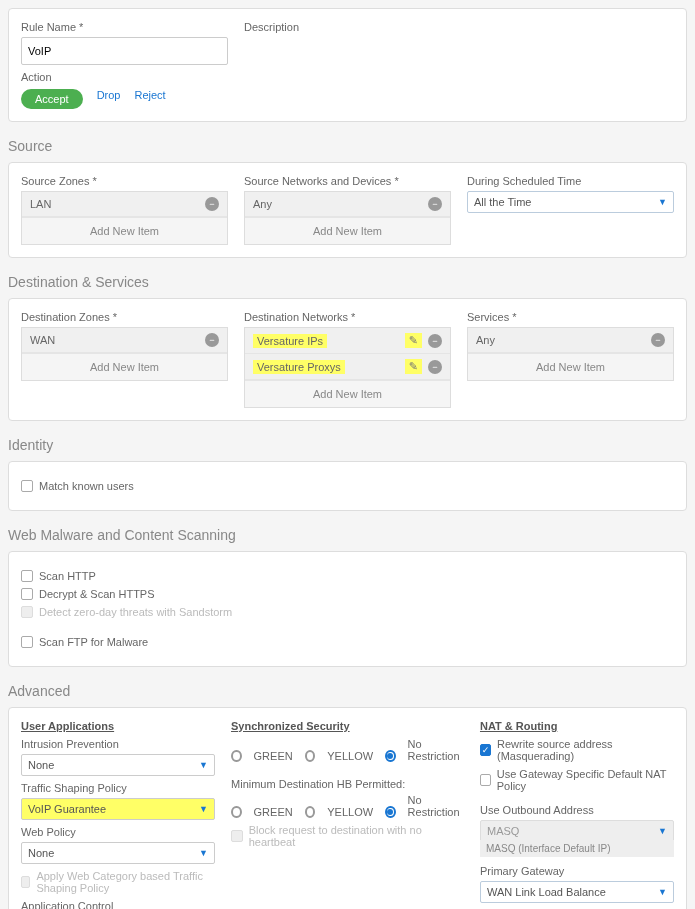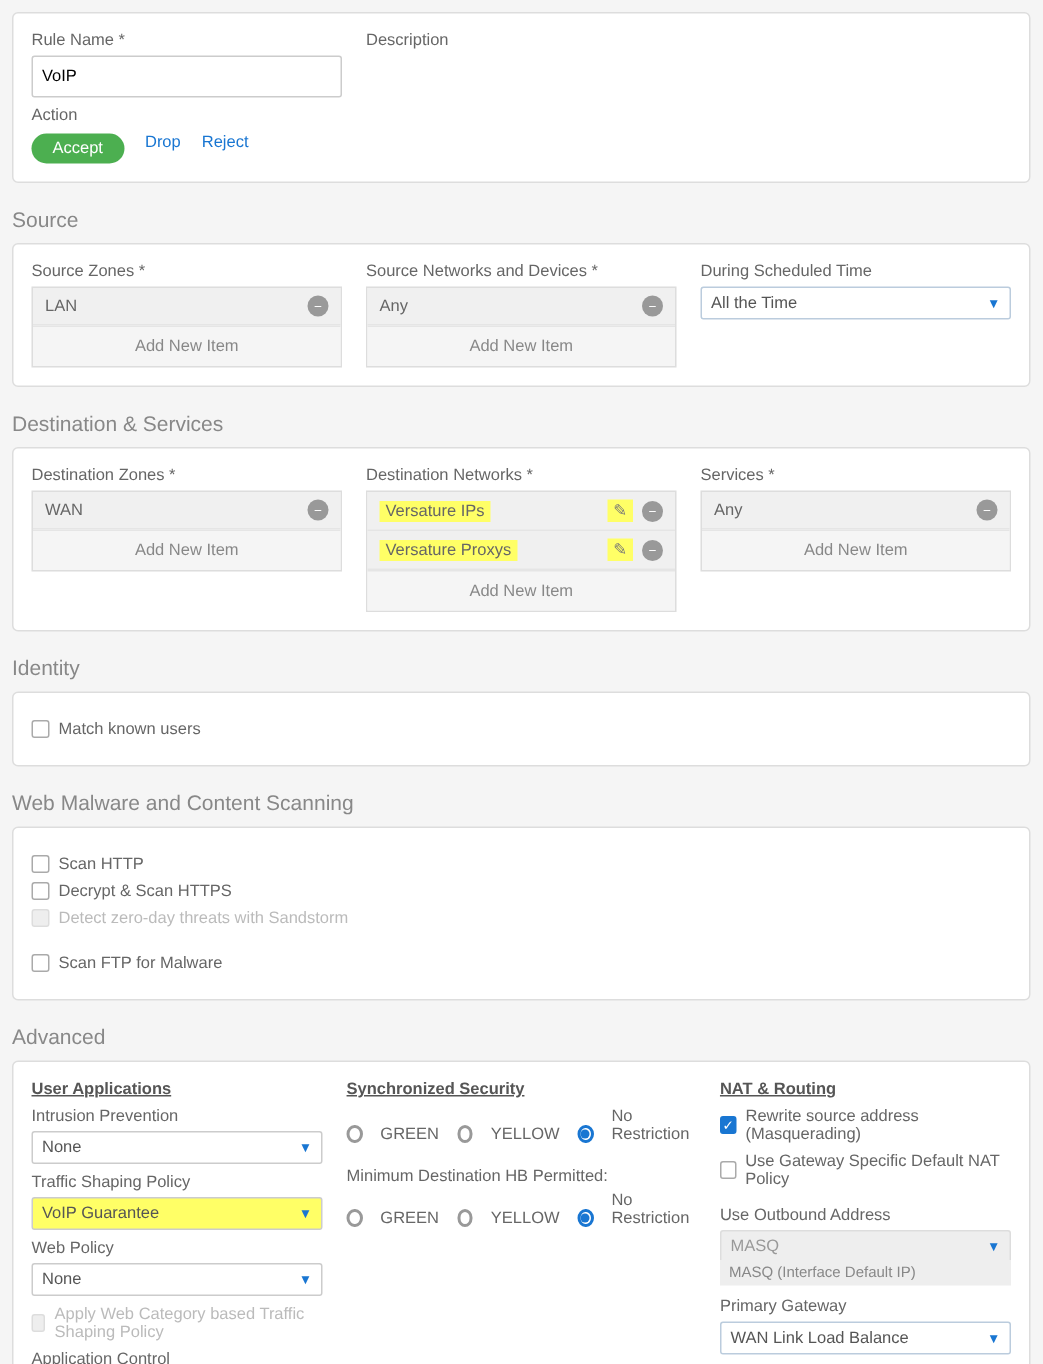--- a/index.html
+++ b/index.html
@@ -216,20 +216,24 @@
         <div class="sp"></div>
       <span class="label">Minimum Destination HB Permitted:</span>
       <div class="radio-row">
         <span class="rb off"></span>
           <span>GREEN</span>
         <span class="rb off"></span>
           <span>YELLOW</span>
         <span class="rb on"></span>
           <span>No Restriction</span>
       </div>
+      <div class="checkbox-row disabled">
+        <span class="cb disabled"></span>
+        <span>Block request to destination with no heartbeat</span>
+      </div>
     </div>
 
     <div class="col">
       <span class="bold-label">NAT &amp; Routing</span>
       <div class="checkbox-row">
         <span class="cb checked">✓</span>
         <span>Rewrite source address (Masquerading)</span>
       </div>
       <div class="checkbox-row">
         <span class="cb"></span>

